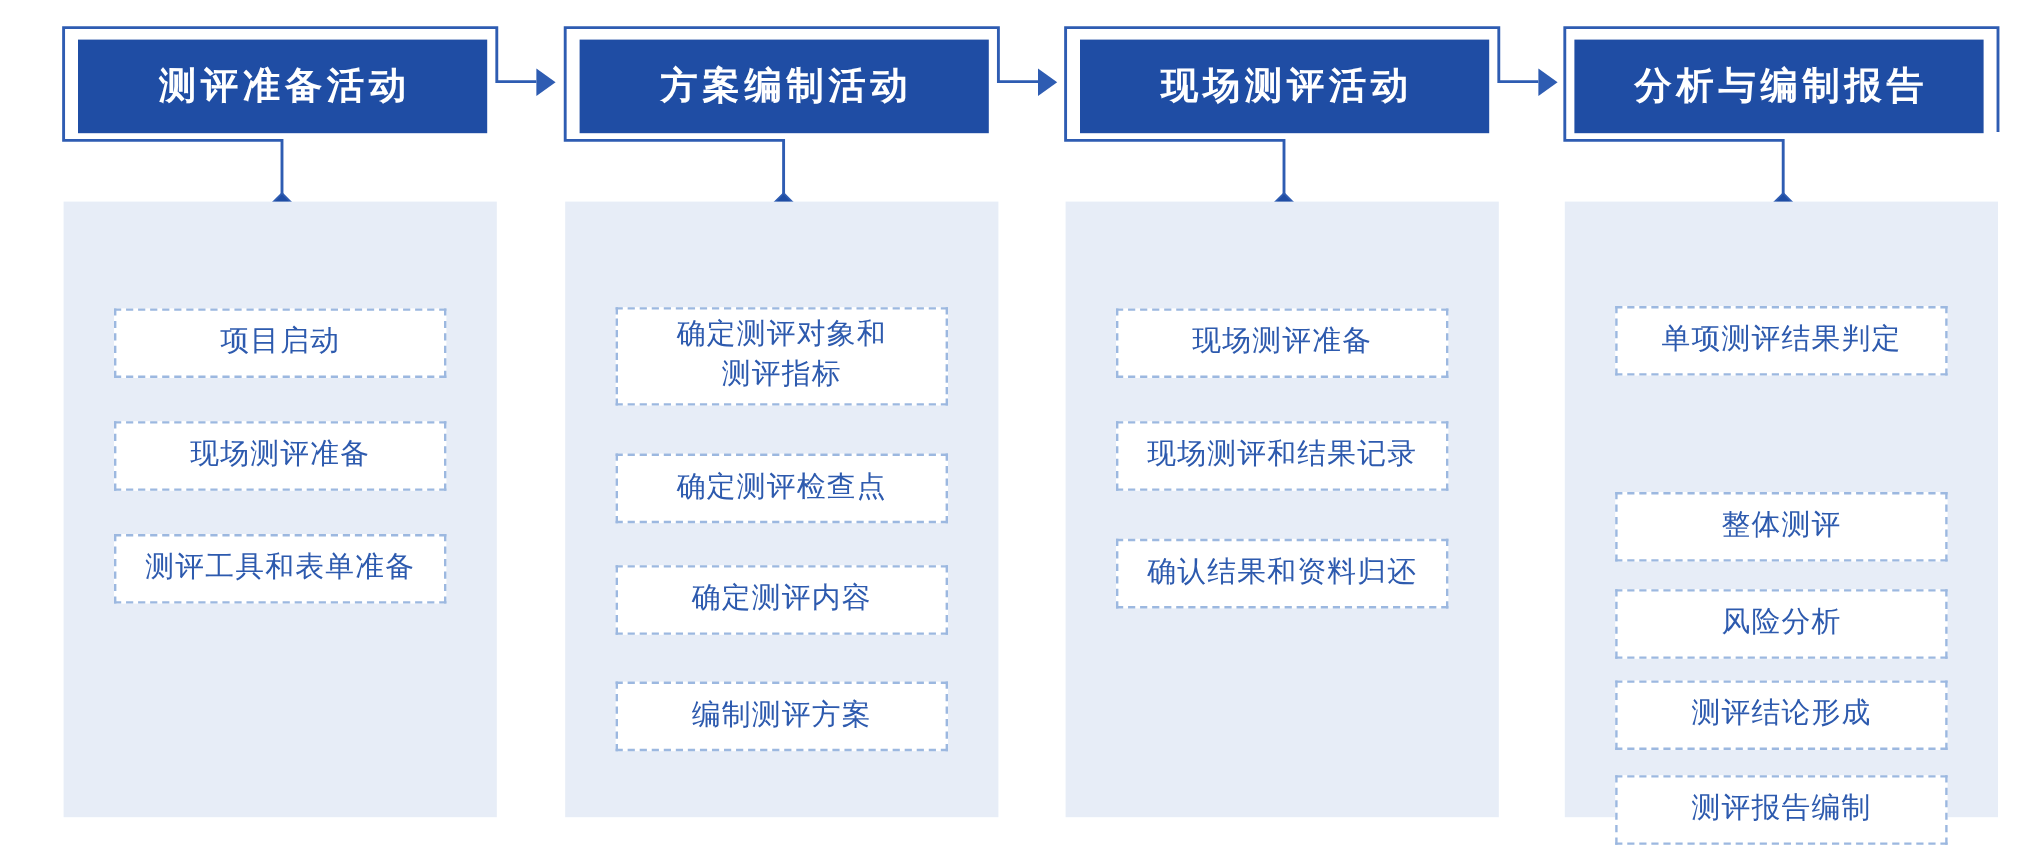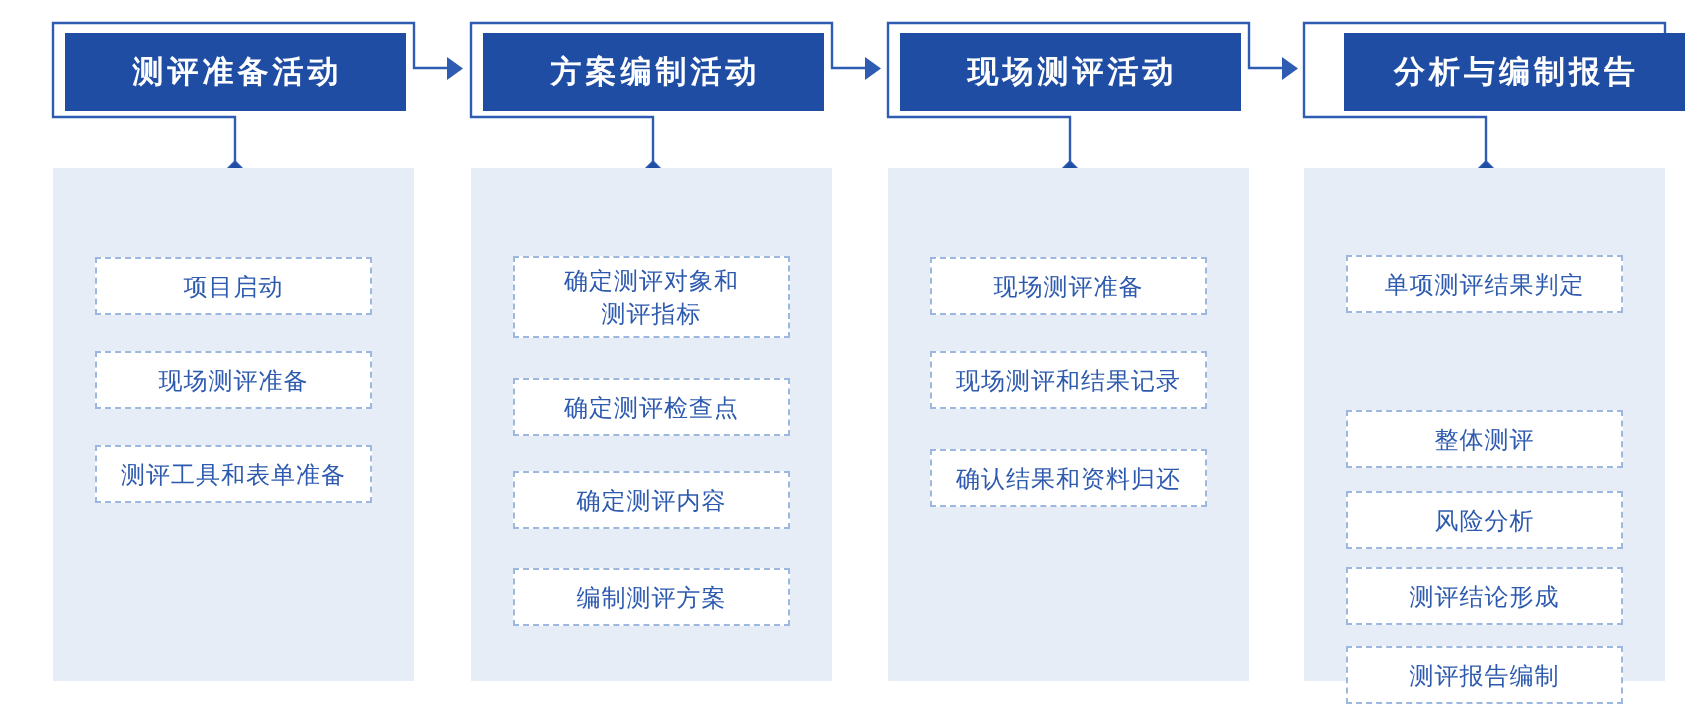--- a/index.html
+++ b/index.html
@@ -9,21 +9,21 @@
     --step-border:#9cb8e0;
     --step-text:#2d5aae;
     --header-text:#ffffff;
     --background:#ffffff;
   }
   html,body{margin:0;padding:0;background:var(--background);}
   .canvas{
     position:relative;
     width:1700px;height:713px;
     background:var(--background);
-    font-family:Liberation Sans, sans-serif;
+    font-family:Liberation Mono, monospace;
     overflow:hidden;
   }
   .connectors{position:absolute;left:0;top:0;}
   .outline-path{fill:none;stroke:var(--line);stroke-width:2.4;}
   .arrow-head{fill:var(--line);stroke:none;}
   .diamond{fill:var(--header-fill);stroke:var(--line);stroke-width:1.5;}
   .hdr{
     position:absolute;top:33px;width:341px;height:78px;
     background:var(--header-fill);
     color:var(--header-text);
@@ -67,21 +67,21 @@
     <path class="arrow-head" d="M 1282,57 L 1282,80 L 1298,68.5 Z"></path>
     <path class="diamond" d="M 1070,161 L 1079,170 L 1070,179 L 1061,170 Z"></path>
 
     <path class="outline-path" d="M 1486,165 L 1486,117 L 1304,117 L 1304,23 L 1665,23 L 1665,110"></path>
     <path class="diamond" d="M 1486,161 L 1495,170 L 1486,179 L 1477,170 Z"></path>
   </svg>
 
   <div class="hdr" style="left:65px">测评准备活动</div>
   <div class="hdr" style="left:483px">方案编制活动</div>
   <div class="hdr" style="left:900px">现场测评活动</div>
-  <div class="hdr" style="left:1344px">分析与编制报告</div>
+  <div class="hdr" style="left:1312px">分析与编制报告</div>
 
   <div class="panel" style="left:53px">
     <div class="step" style="top:41px">项目启动</div>
     <div class="step" style="top:135px">现场测评准备</div>
     <div class="step" style="top:229px">测评工具和表单准备</div>
   </div>
 
   <div class="panel" style="left:471px">
     <div class="step" style="top:40px;height:82px">确定测评对象和
 测评指标</div>

